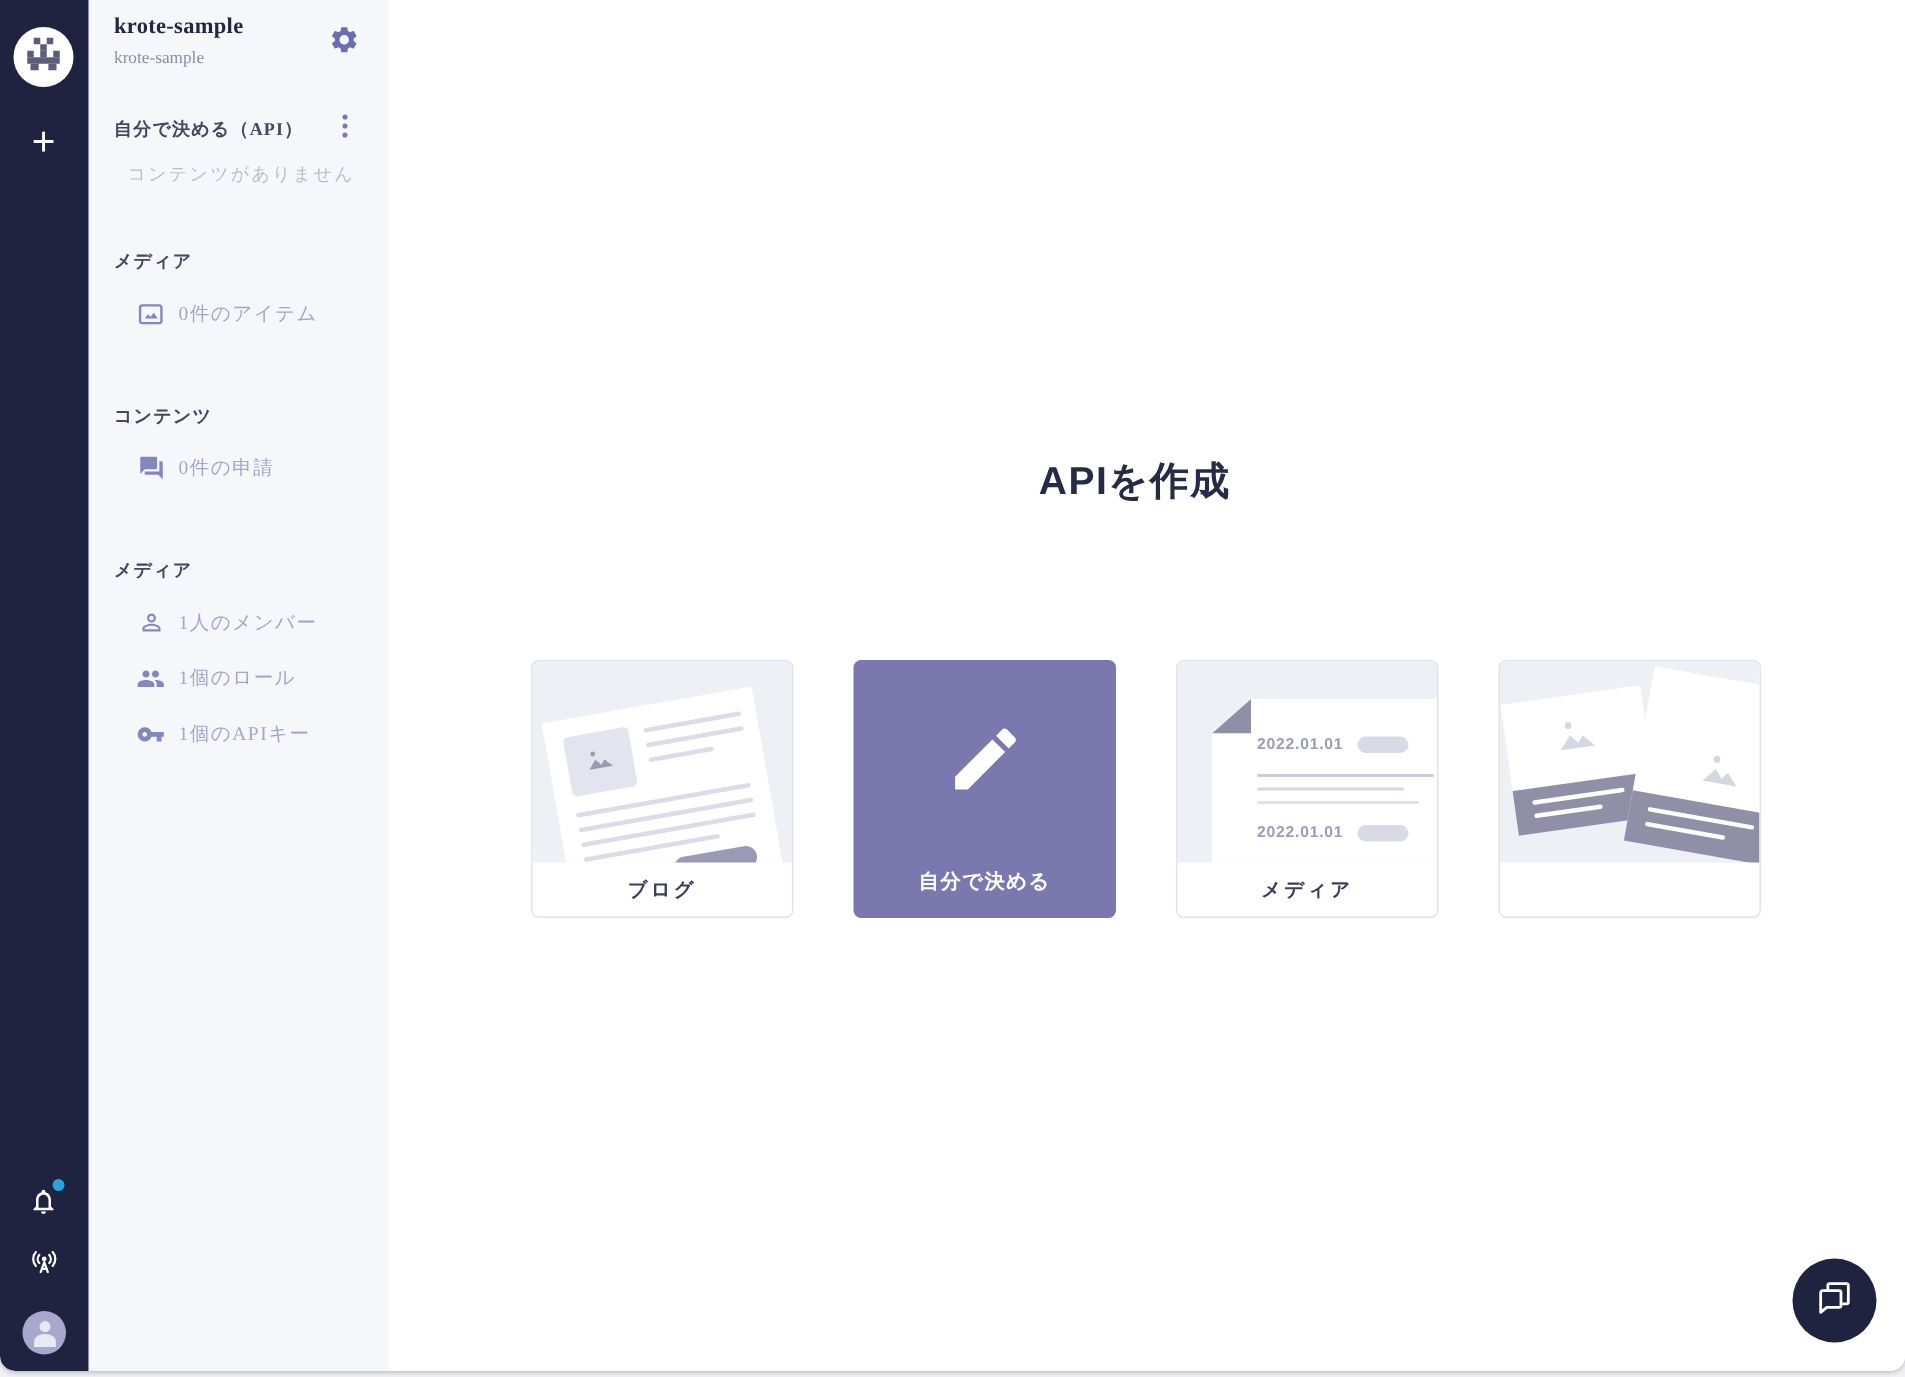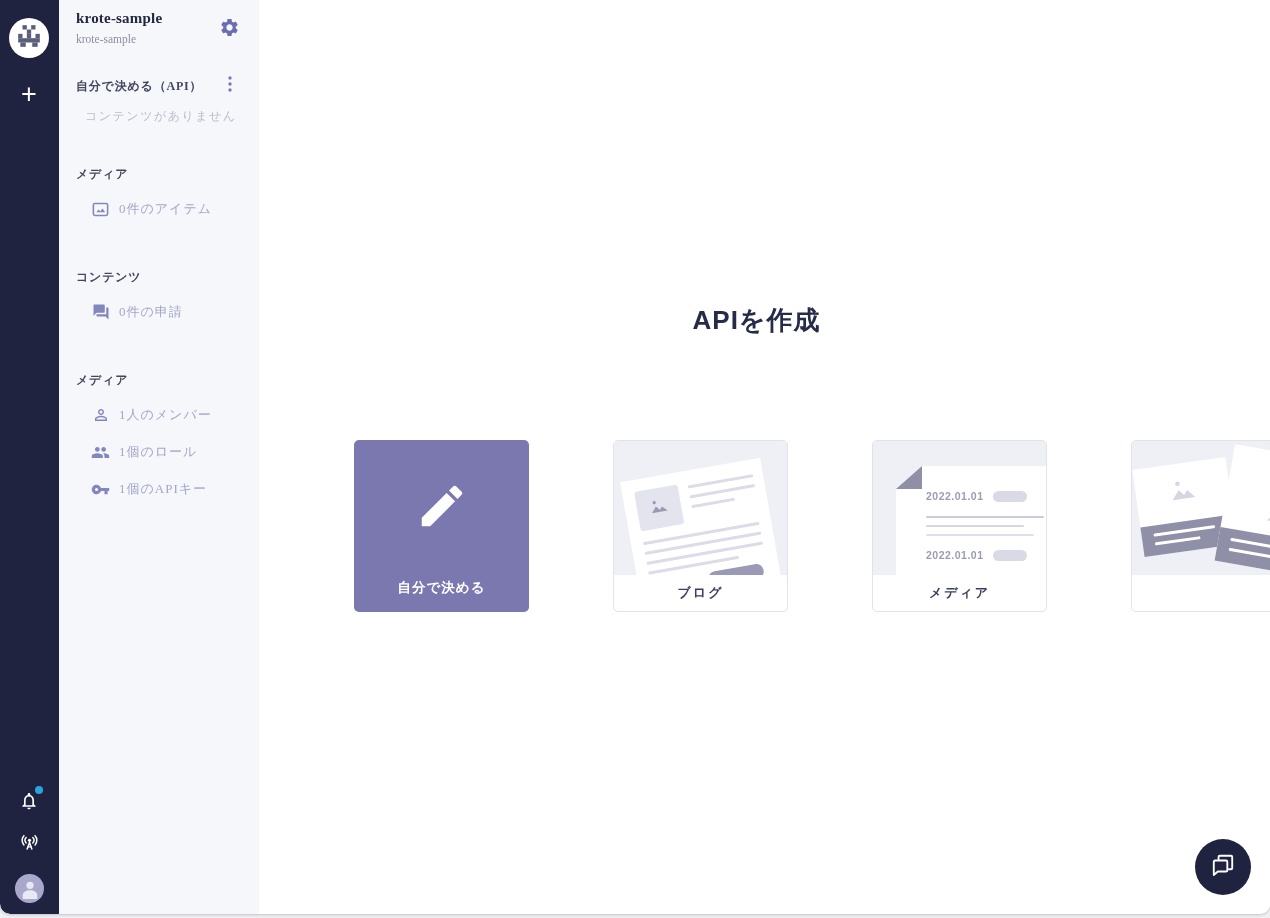--- a/index.html
+++ b/index.html
@@ -28,21 +28,21 @@
   .side-item .lbl { font-size:13px; color:#a3a6c8; letter-spacing:1px; }
   .side-icon { display:flex; align-items:center; justify-content:center; width:19px; height:19px; }
 
   
   .main { position:absolute; left:259px; top:0; right:0; height:100%; background:#ffffff; }
   .main-title { position:absolute; left:0; right:16px; top:303px; text-align:center; font-size:26px; font-weight:bold; color:#262b47; letter-spacing:1px; }
   .main-subtitle { position:absolute; left:0; right:0; top:379px; text-align:center; font-size:14px; color:#83879a; letter-spacing:1px; }
   .cards { position:absolute; left:95px; top:440px; display:flex; gap:40px; }
   .card { width:175px; height:172px; border-radius:5px; cursor:pointer; position:relative; overflow:hidden; }
   .card.custom { background:#7b78b0; display:flex; align-items:center; justify-content:center; }
-  .card.tmpl { background:#ffffff; border:1px solid #e2e2eb;margin-left:44px; }
+  .card.tmpl { background:#ffffff; border:1px solid #e2e2eb; }
   .card .pencil { margin-bottom:36px; }
   .custom-label { position:absolute; left:0; right:0; bottom:15px; text-align:center; color:#ffffff; font-size:13.5px; font-weight:bold; letter-spacing:1px; }
   .illus { position:relative; height:134px; background:#efeff6; overflow:hidden; }
   .card-label { height:36px; display:flex; align-items:center; justify-content:center; font-size:13px; font-weight:bold; color:#3a3f5e; letter-spacing:2px; }
 
   
   .blog-page { position:absolute; left:16px; top:28px; width:142px; height:126px; background:#ffffff; transform:rotate(-10deg); padding:12px; }
   .blog-row { display:flex; }
   .blog-imgbox { width:44px; height:40px; background:#e4e4ee; border-radius:3px; display:flex; align-items:center; justify-content:center; flex:none; }
   .blog-lines { margin-left:10px; margin-top:3px; display:flex; flex-direction:column; gap:7px; }
@@ -199,29 +199,20 @@
         </svg>
       </span>
       <span class="lbl">1個のAPIキー</span>
     </div>
   </div>
 
   <div class="main">
     <div class="main-title">APIを作成</div>
 
     <div class="cards">
-
-      <div class="card custom">
-        <span class="pencil">
-          <svg width="54" height="54" viewBox="0 0 24 24" fill="#ffffff">
-            <path d="M3 17.25V21h3.75L17.81 9.94l-3.75-3.75L3 17.25zM20.71 7.04c.39-.39.39-1.02 0-1.41l-2.34-2.34c-.39-.39-1.02-.39-1.41 0l-1.83 1.83 3.75 3.75 1.83-1.83z"></path>
-          </svg>
-        </span>
-        <div class="custom-label">自分で決める</div>
-      </div>
 
       <div class="card tmpl">
         <div class="illus">
           <div class="blog-page">
             <div class="blog-row">
               <div class="blog-imgbox">
                 <span>
                   <svg width="24" height="24" viewBox="0 0 24 24" fill="#9a9bb2">
                     <circle cx="8" cy="8" r="1.6"></circle>
                     <path d="M4 18l5-6 3.4 4 2.6-3 5 5z"></path>
@@ -239,20 +230,29 @@
               <div class="ln" style="width:118px;"></div>
               <div class="ln" style="width:118px;"></div>
               <div class="ln" style="width:92px;"></div>
             </div>
             <div class="blog-pill"></div>
           </div>
         </div>
         <div class="card-label">ブログ</div>
       </div>
 
+      <div class="card custom">
+        <span class="pencil">
+          <svg width="54" height="54" viewBox="0 0 24 24" fill="#ffffff">
+            <path d="M3 17.25V21h3.75L17.81 9.94l-3.75-3.75L3 17.25zM20.71 7.04c.39-.39.39-1.02 0-1.41l-2.34-2.34c-.39-.39-1.02-.39-1.41 0l-1.83 1.83 3.75 3.75 1.83-1.83z"></path>
+          </svg>
+        </span>
+        <div class="custom-label">自分で決める</div>
+      </div>
+
       <div class="card tmpl">
         <div class="illus">
           <div class="news-sheet">
             <div class="news-row">
               <span class="news-date">2022.01.01</span>
               <span class="news-pill"></span>
             </div>
             <div class="news-lines">
               <div class="ln" style="width:118px; background:#c9cbd9; height:2px;"></div>
               <div class="ln" style="width:98px; background:#d6d7e3; height:2px;"></div>

